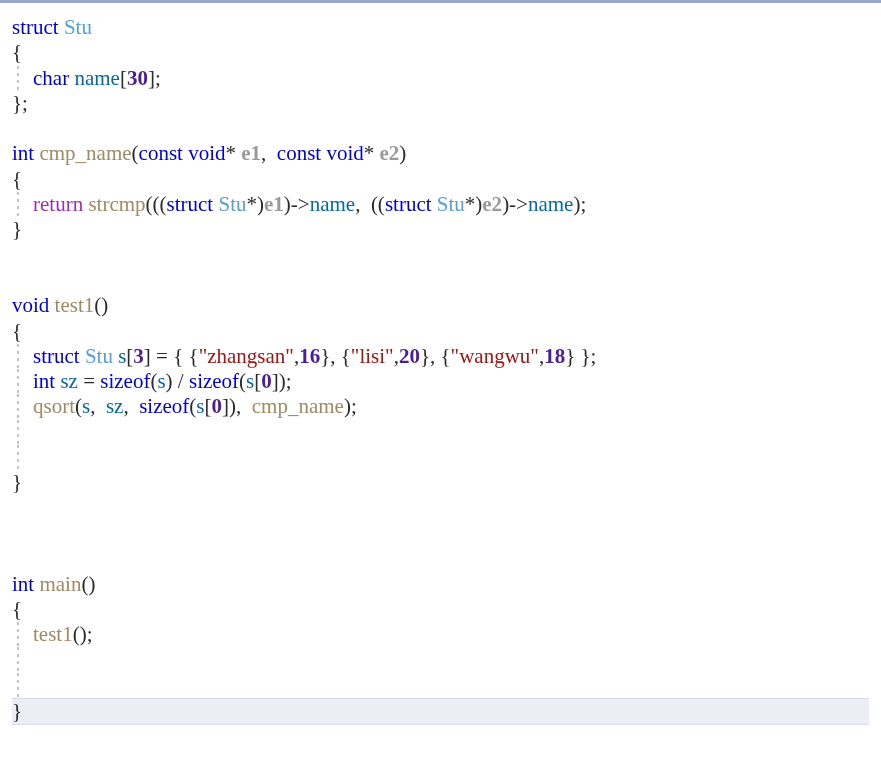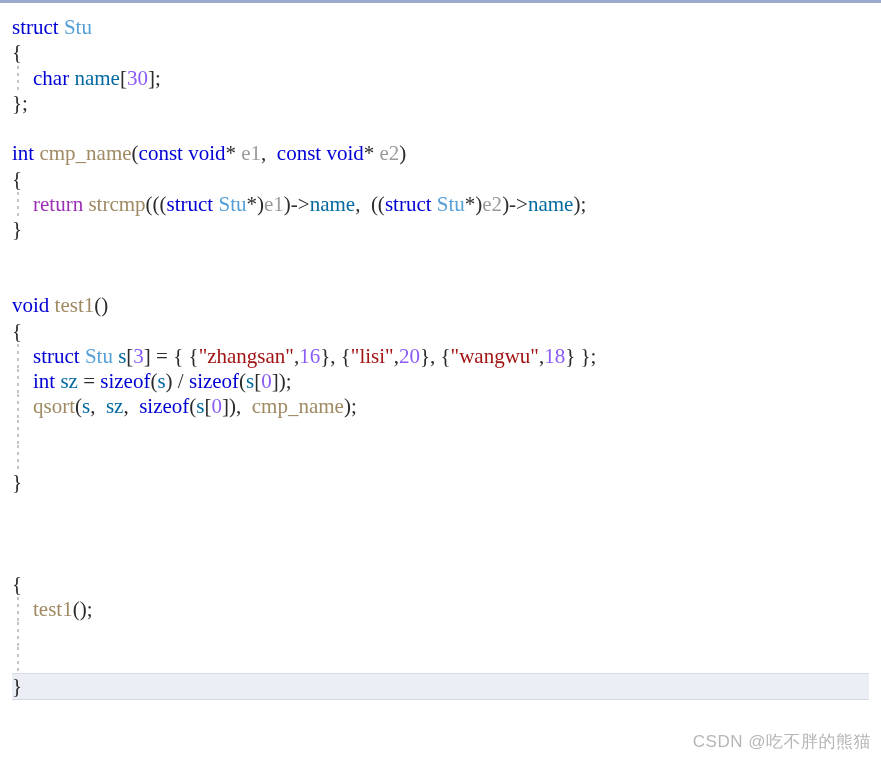--- a/index.html
+++ b/index.html
@@ -64,24 +64,24 @@
       #c4c4c4 0px, #c4c4c4 3px,
       transparent 3px, transparent 7px
     );
     background-size: 2px 7px;
   }
 
   .tok-kw      { color: #0000d4; }
   .tok-type    { color: #56a0d8; }
   .tok-fn      { color: #a08a63; }
   .tok-ident   { color: #0369a1; }
-  .tok-param   { color: #9a9a9a; }
+  .tok-param   { color: #9a9a9a; font-weight: bold; }
   .tok-ret     { color: #9b30b5; }
   .tok-str     { color: #a31515; }
-  .tok-num     { color: #8b5cf6; }
+  .tok-num     { color: #4c1d95; font-weight: bold; }
   .tok-punc    { color: #2b2b2b; }
   .tok-plain   { color: #2b2b2b; }
 
   
   #watermark {
     position: absolute;
     right: 10px;
     bottom: 10px;
     font-family: "Liberation Sans", "DejaVu Sans", sans-serif;
     font-size: 17px;
@@ -112,22 +112,22 @@
       <div class="code-line"><span class="tok-punc">{</span></div>
       <div class="code-line guide1"><span class="tok-plain">    </span><span class="tok-kw">struct</span><span class="tok-plain"> </span><span class="tok-type">Stu</span><span class="tok-plain"> </span><span class="tok-ident">s</span><span class="tok-punc">[</span><span class="tok-num">3</span><span class="tok-punc">]</span><span class="tok-punc"> = { {</span><span class="tok-str">"zhangsan"</span><span class="tok-punc">,</span><span class="tok-num">16</span><span class="tok-punc">}, {</span><span class="tok-str">"lisi"</span><span class="tok-punc">,</span><span class="tok-num">20</span><span class="tok-punc">}, {</span><span class="tok-str">"wangwu"</span><span class="tok-punc">,</span><span class="tok-num">18</span><span class="tok-punc">} };</span></div>
       <div class="code-line guide1"><span class="tok-plain">    </span><span class="tok-kw">int</span><span class="tok-plain"> </span><span class="tok-ident">sz</span><span class="tok-punc"> = </span><span class="tok-kw">sizeof</span><span class="tok-punc">(</span><span class="tok-ident">s</span><span class="tok-punc">)</span><span class="tok-punc"> / </span><span class="tok-kw">sizeof</span><span class="tok-punc">(</span><span class="tok-ident">s</span><span class="tok-punc">[</span><span class="tok-num">0</span><span class="tok-punc">]</span><span class="tok-punc">);</span></div>
       <div class="code-line guide1"><span class="tok-plain">    </span><span class="tok-fn">qsort</span><span class="tok-punc">(</span><span class="tok-ident">s</span><span class="tok-punc">, </span><span class="tok-plain"> </span><span class="tok-ident">sz</span><span class="tok-punc">, </span><span class="tok-plain"> </span><span class="tok-kw">sizeof</span><span class="tok-punc">(</span><span class="tok-ident">s</span><span class="tok-punc">[</span><span class="tok-num">0</span><span class="tok-punc">]</span><span class="tok-punc">), </span><span class="tok-plain"> </span><span class="tok-fn">cmp_name</span><span class="tok-punc">);</span></div>
       <div class="code-line guide1">&nbsp;</div>
       <div class="code-line guide1">&nbsp;</div>
       <div class="code-line"><span class="tok-punc">}</span></div>
       <div class="code-line">&nbsp;</div>
       <div class="code-line">&nbsp;</div>
       <div class="code-line">&nbsp;</div>
+      <div class="code-line"><span class="tok-kw">int</span><span class="tok-plain"> </span><span class="tok-fn">main</span><span class="tok-punc">()</span></div>
       <div class="code-line"><span class="tok-punc">{</span></div>
       <div class="code-line guide1"><span class="tok-plain">    </span><span class="tok-fn">test1</span><span class="tok-punc">();</span></div>
       <div class="code-line guide1">&nbsp;</div>
       <div class="code-line guide1">&nbsp;</div>
       <div class="code-line highlight"><span class="tok-punc">}</span></div>
     </div>
 
-  <div id="watermark">CSDN @吃不胖的熊猫</div>
 
 </div>
 
 </body></html>

